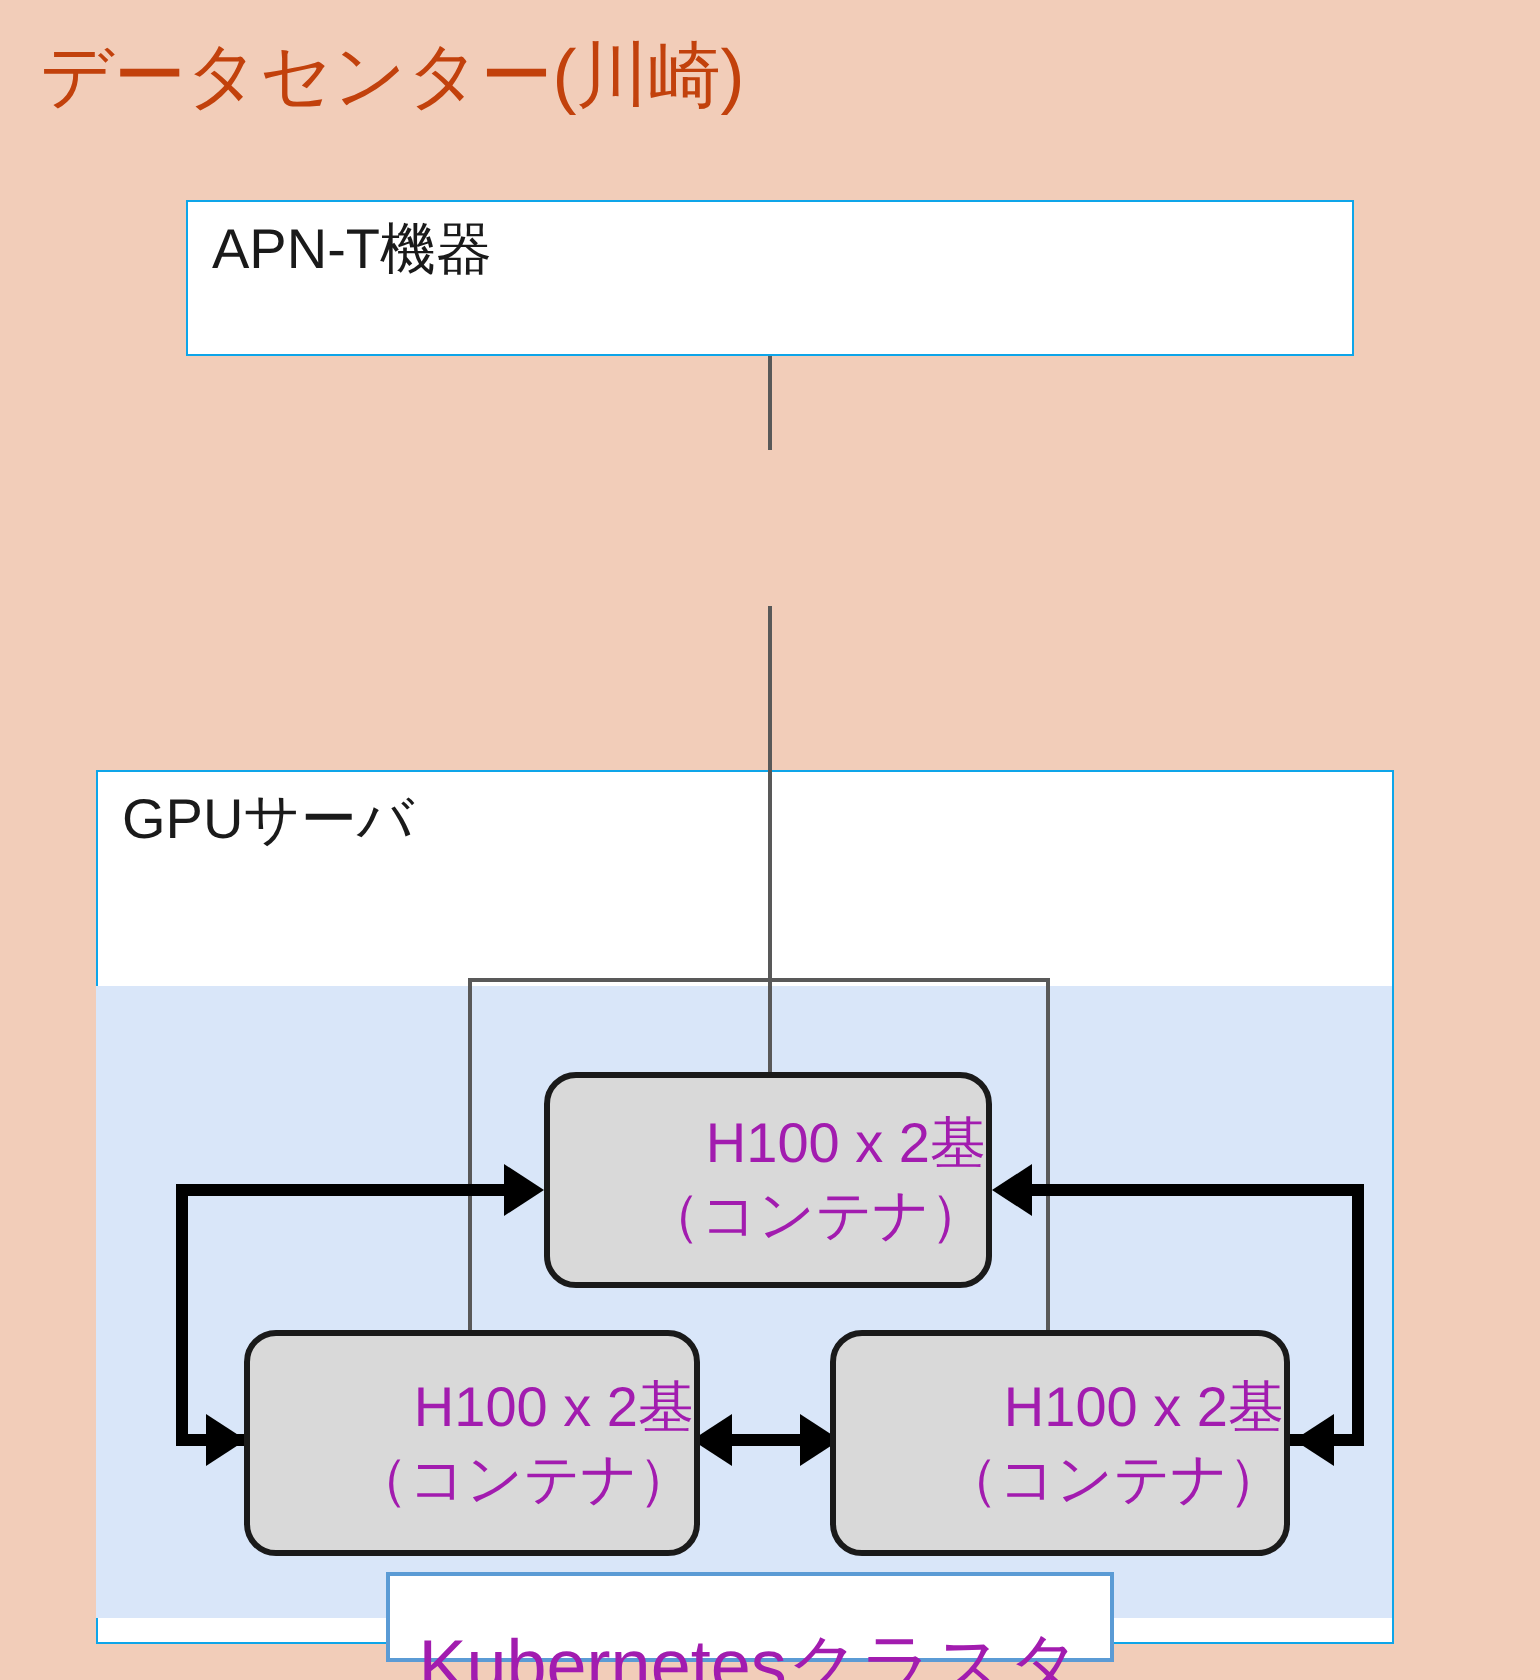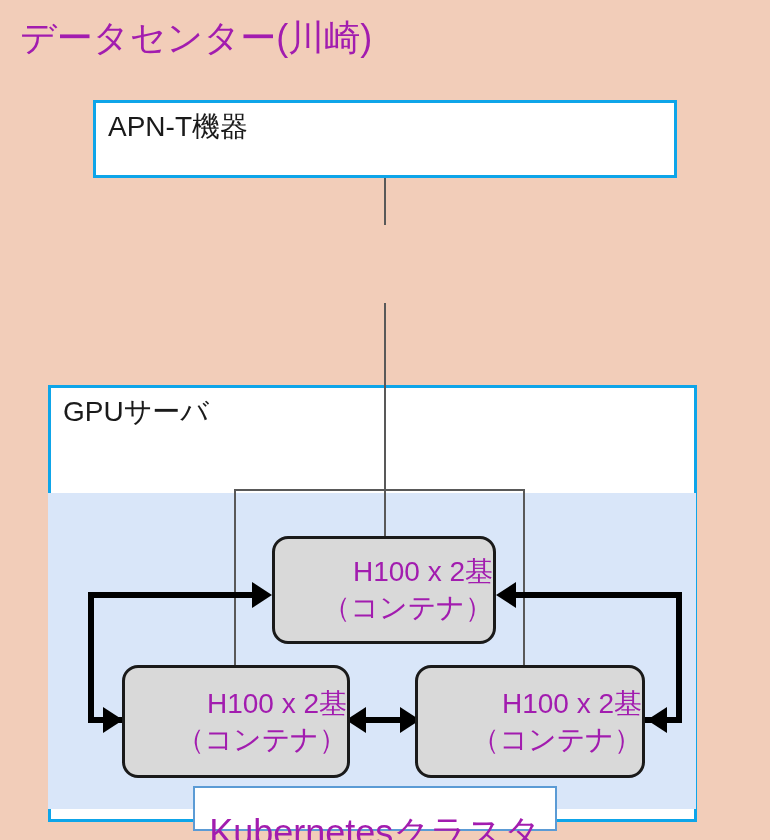--- a/index.html
+++ b/index.html
@@ -32,30 +32,30 @@
     background: #f2cdb9;
     box-sizing: border-box;
   }
 
   .dc-title {
     position: absolute;
     left: 14px;
     top: 12px;
     font-size: 36px;
     line-height: 44px;
-    color: #a21caf;
+    color: #c2410c;
     letter-spacing: 0px;
     white-space: nowrap;
   }
 
   
   .wbox {
     position: absolute;
     background: #ffffff;
-    border: 3px solid #0ea5e9;
+    border: 1px solid #0ea5e9;
     box-sizing: border-box;
   }
   .wbox > .wbox-label {
     position: absolute;
     left: 12px;
     top: 6px;
     font-size: 28px;
     line-height: 36px;
     color: #1a1a1a;
     white-space: nowrap;

